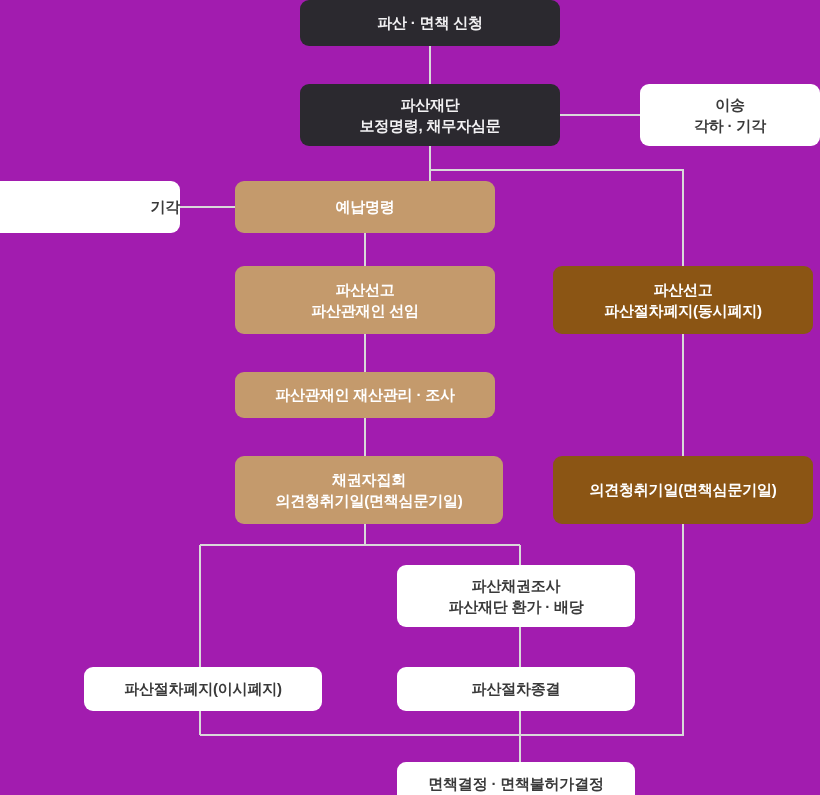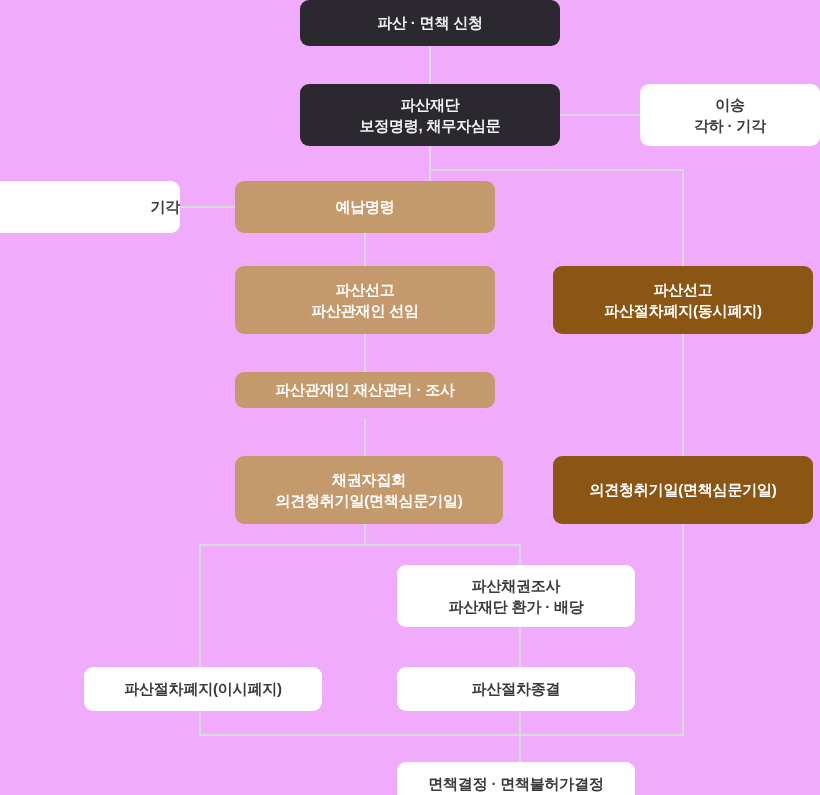--- a/index.html
+++ b/index.html
@@ -5,21 +5,21 @@
 <style>
   html,body{margin:0;padding:0;background:#000;}
   body{
     font-family:"Liberation Sans","DejaVu Sans",sans-serif;
     -webkit-font-smoothing:antialiased;
   }
   #stage{
     position:relative;
     width:820px;
     height:795px;
-    background:#f0abfc;
+    background:#a21caf;
     overflow:hidden;
   }
   
   #lines{
     position:absolute;
     left:0; top:0;
     width:820px; height:795px;
     pointer-events:none;
   }
   
@@ -132,21 +132,21 @@
   <div class="node tan" style="left:235px;top:266px;width:260px;height:68px;">
     <span class="ln">파산선고</span>
     <span class="ln">파산관재인 선임</span>
   </div>
 
   <div class="node brown" style="left:553px;top:266px;width:260px;height:68px;">
     <span class="ln">파산선고</span>
     <span class="ln">파산절차폐지(동시폐지)</span>
   </div>
 
-  <div class="node tan" style="left:235px;top:372px;width:260px;height:36px;">
+  <div class="node tan" style="left:235px;top:372px;width:260px;height:46px;">
     <span class="ln">파산관재인 재산관리 · 조사</span>
   </div>
 
   <div class="node tan" style="left:235px;top:456px;width:268px;height:68px;">
     <span class="ln">채권자집회</span>
     <span class="ln">의견청취기일(면책심문기일)</span>
   </div>
 
   <div class="node brown" style="left:553px;top:456px;width:260px;height:68px;">
     <span class="ln">의견청취기일(면책심문기일)</span>

